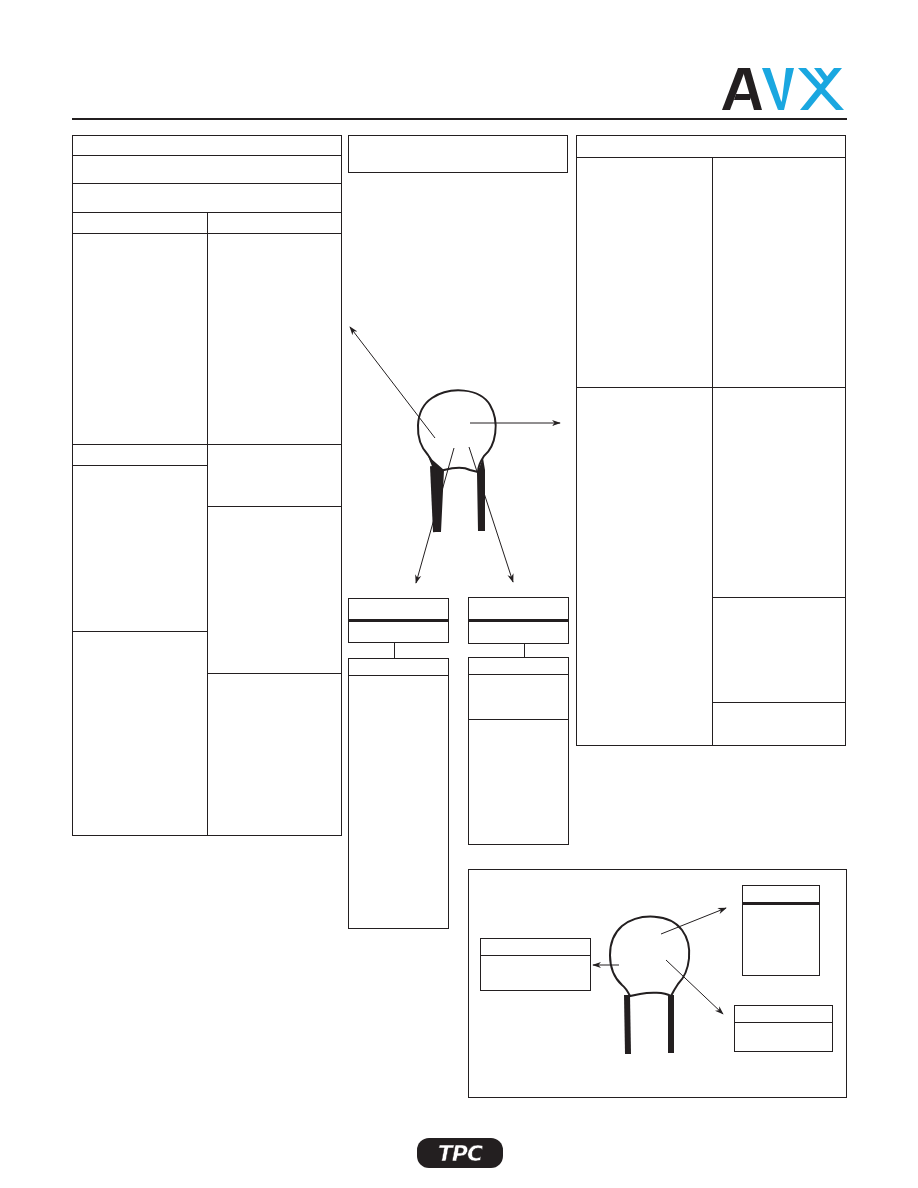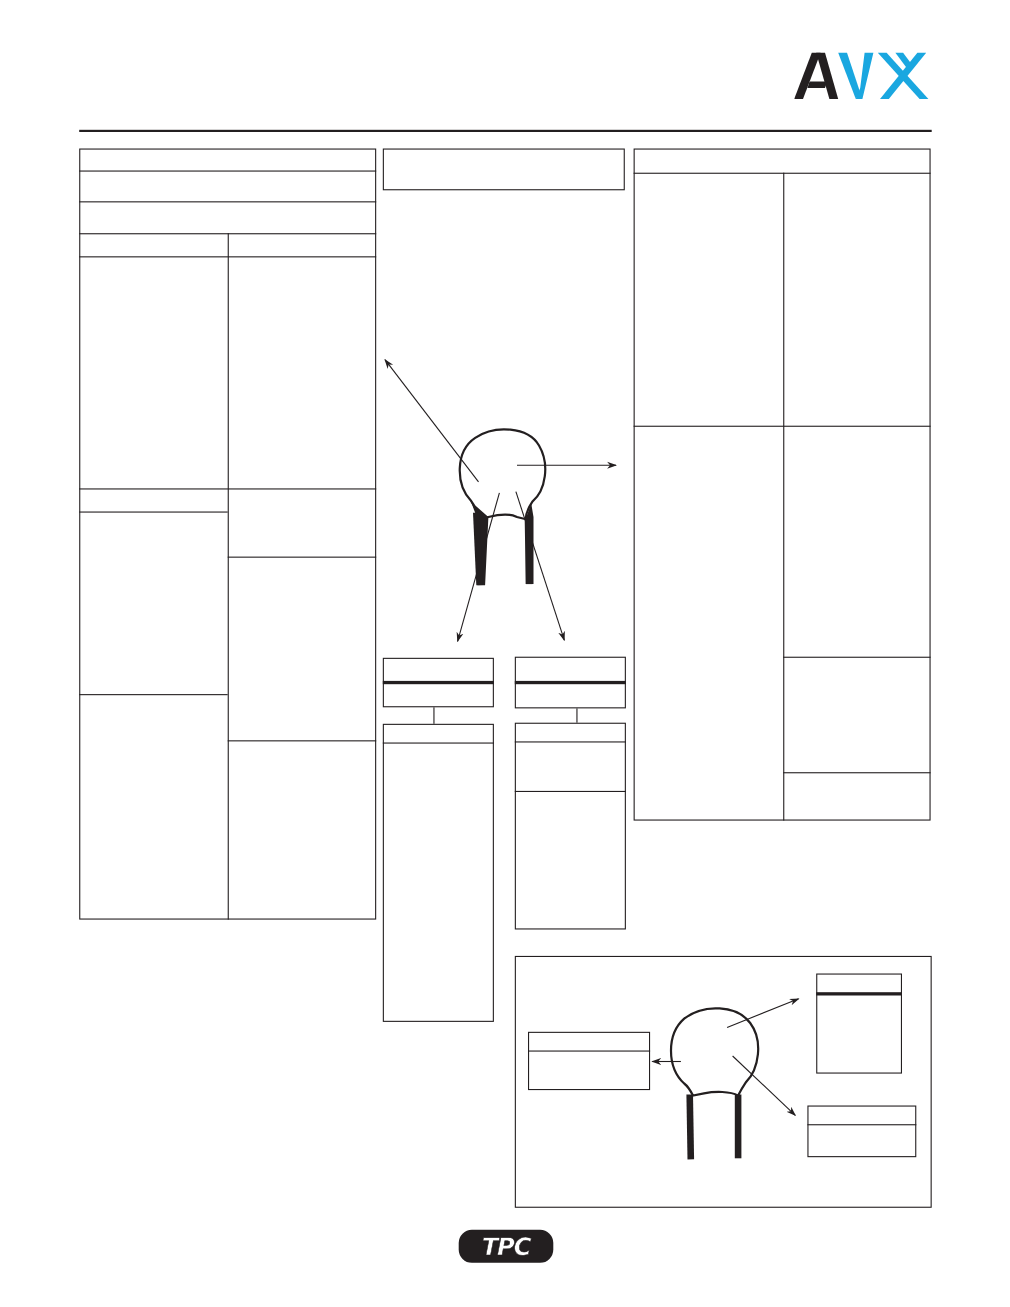--- a/index.html
+++ b/index.html
@@ -1,18 +1,18 @@
 <!DOCTYPE html>
 <html><head>
   <meta charset="utf-8">
   <style>
     html, body { margin: 0; padding: 0; background: #ffffff; }
     body { width: 918px; height: 1188px; position: relative; overflow: hidden;
            font-family: "Liberation Sans", sans-serif; color: #231f20; }
-    .abs { position: absolute; box-sizing: border-box; }
+    .abs { position: absolute; box-sizing: border-box; margin-top: 20px; }
     .box { position: absolute; box-sizing: border-box; border: 1.5px solid #231f20; background: transparent; }
     .hl { position: absolute; height: 0; border-top: 1.5px solid #231f20; }
     .hl-thick { position: absolute; height: 0; border-top: 3px solid #231f20; }
     .vl { position: absolute; width: 0; border-left: 1.5px solid #231f20; }
     .txt { position: absolute; font-size: 9px; line-height: 11px; color: #231f20; padding: 2px 4px; }
     svg.overlay { position: absolute; left: 0; top: 0; }
   </style>
 </head>
 <body>
 

